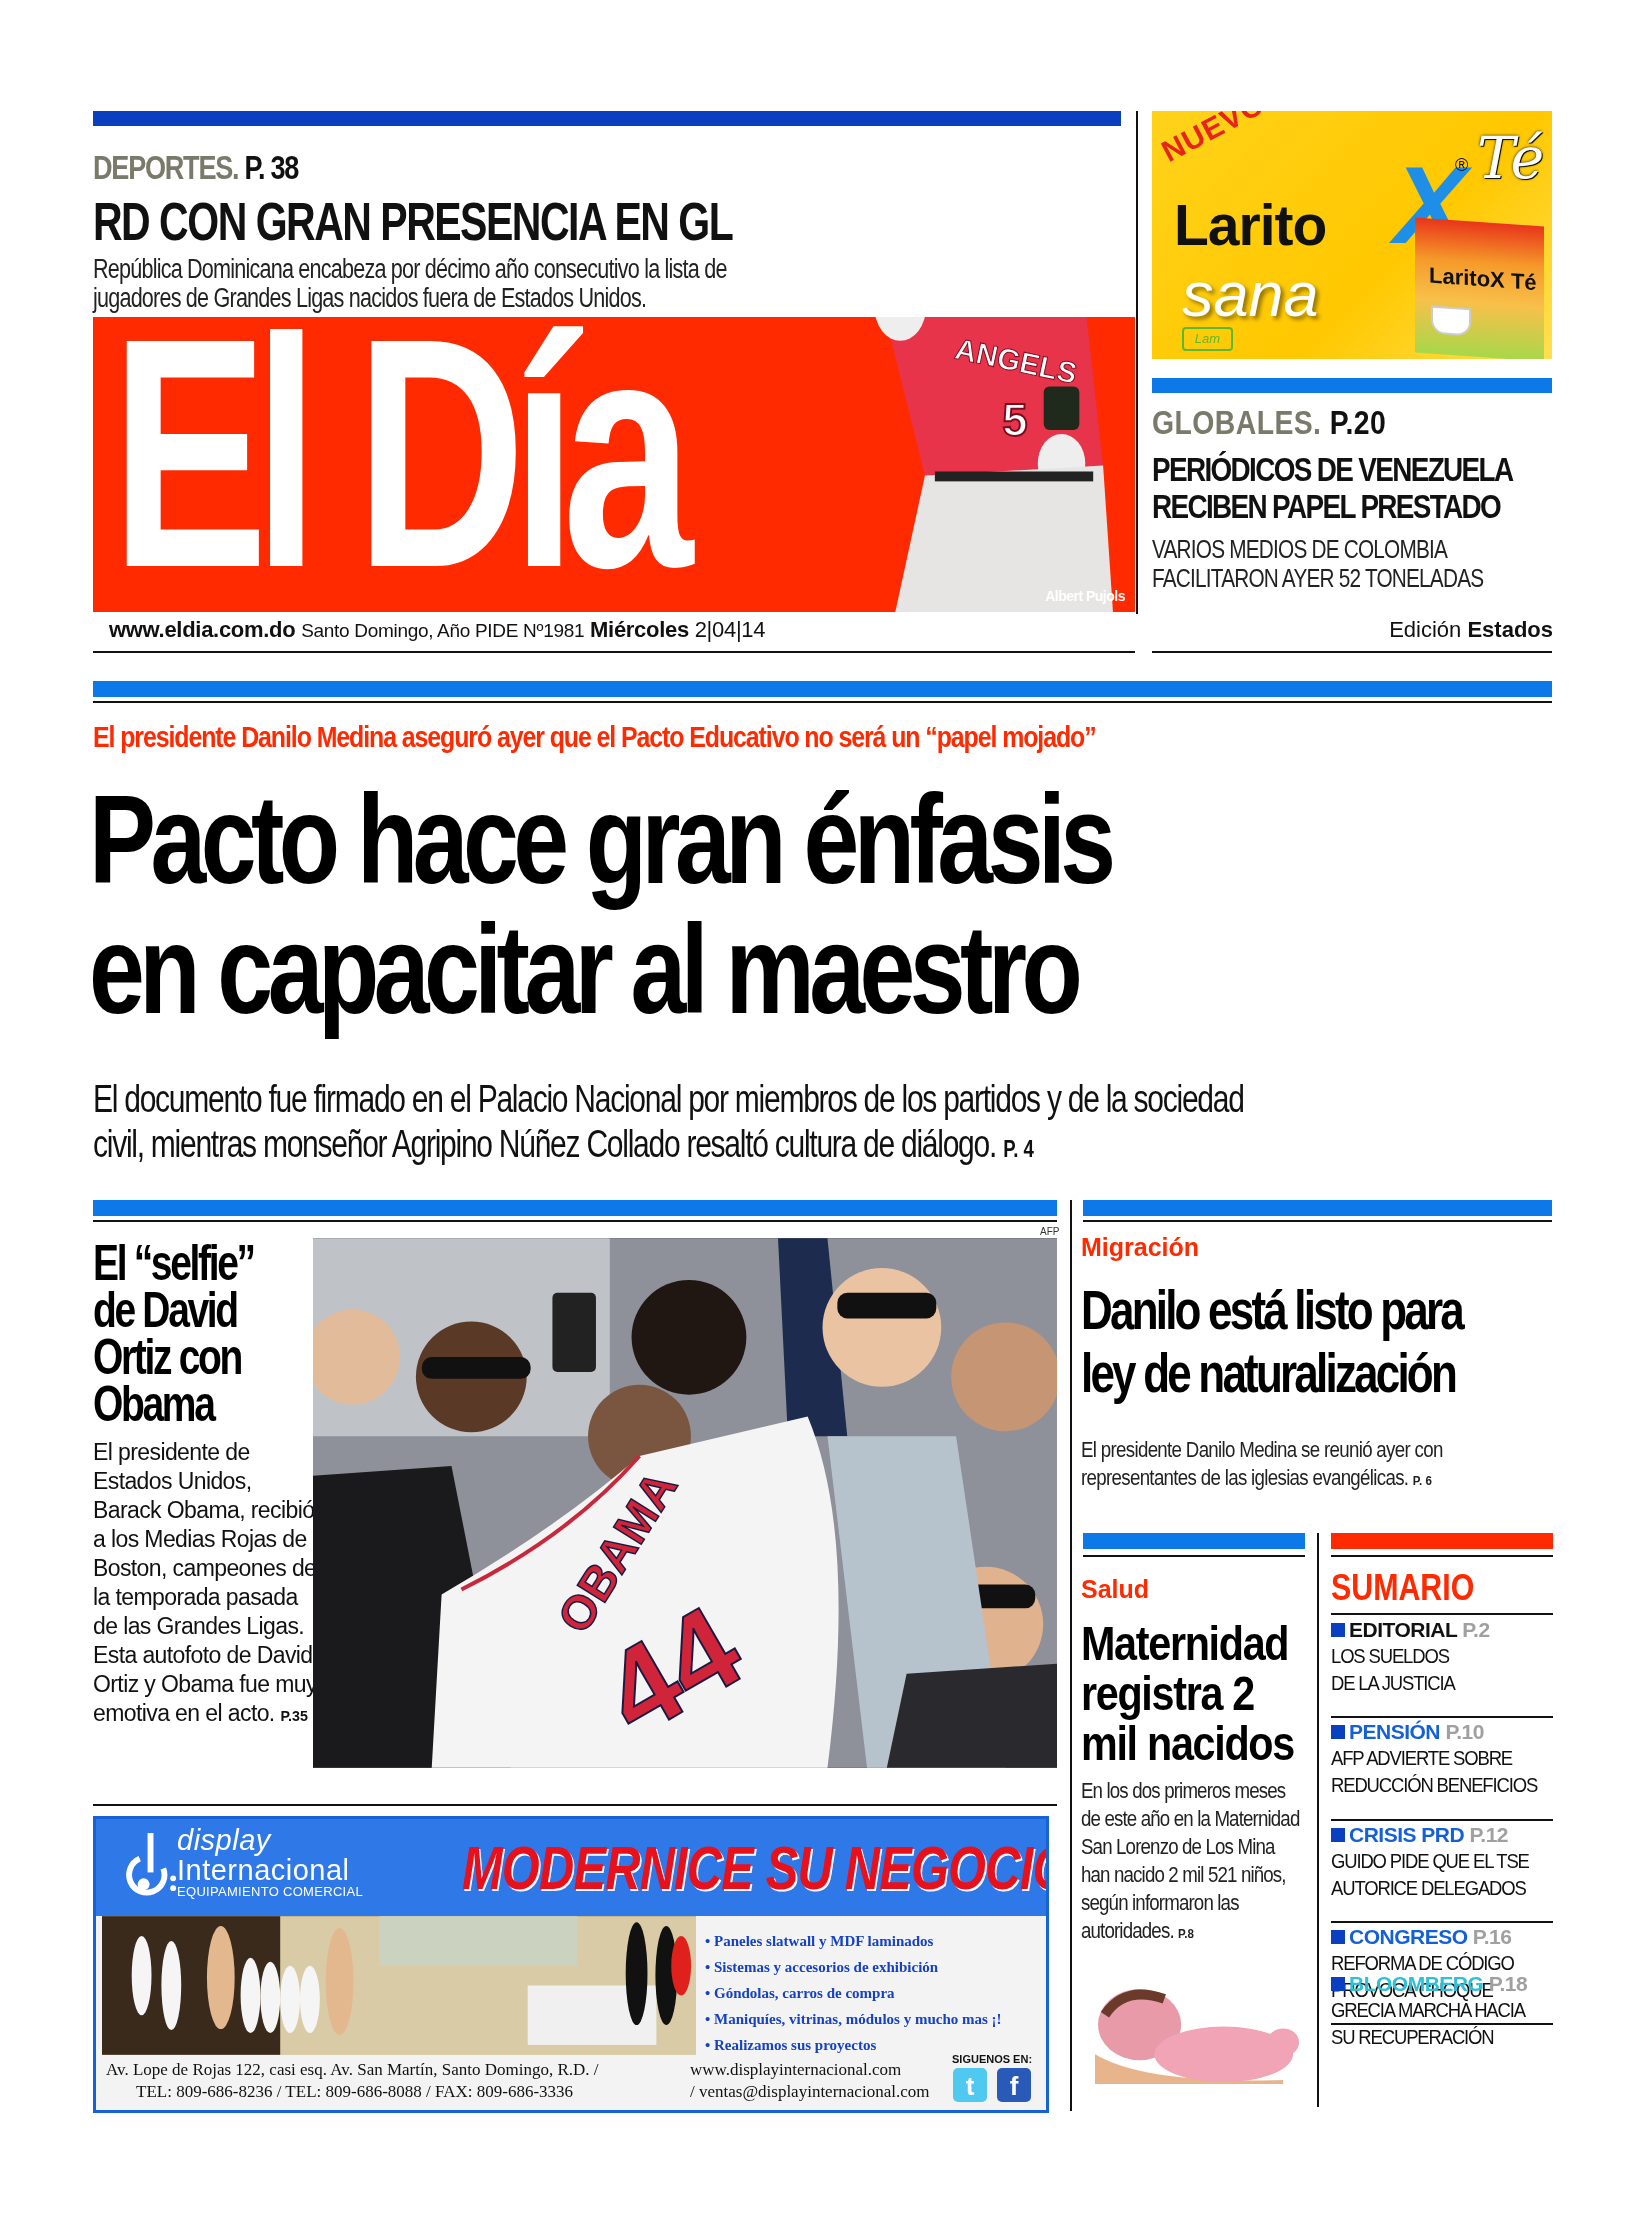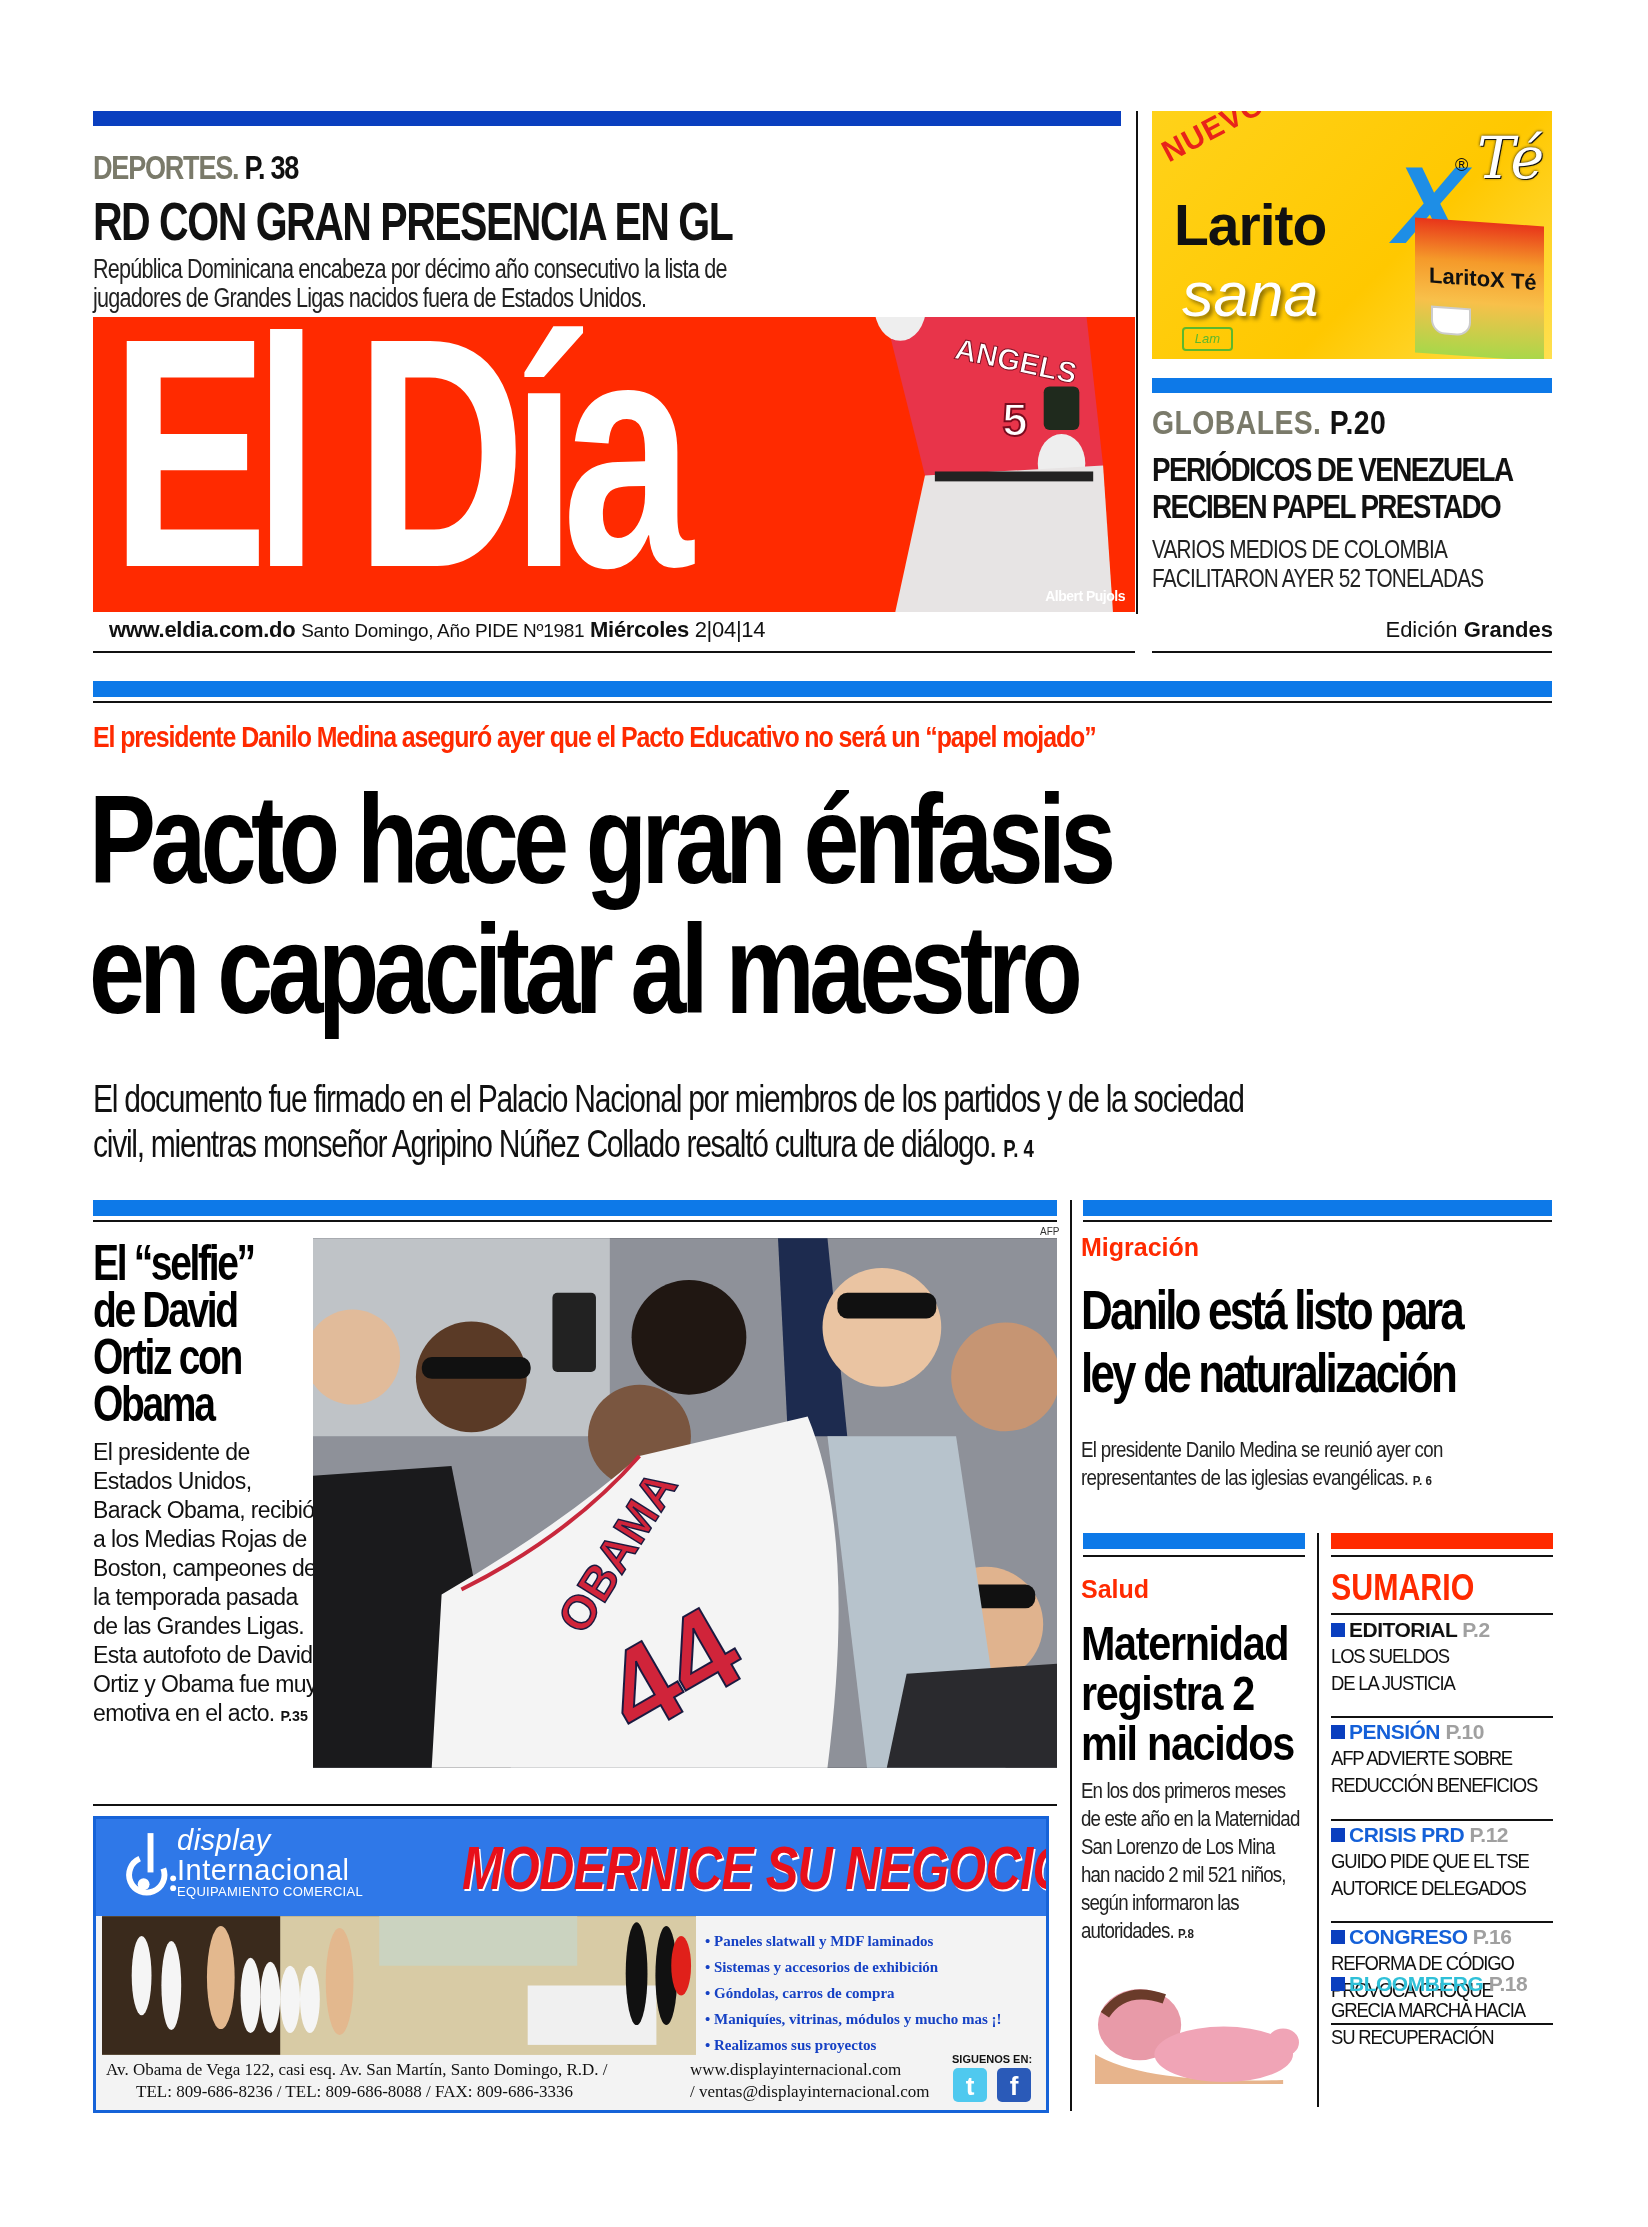--- a/index.html
+++ b/index.html
@@ -140,21 +140,21 @@
 </div>
 
 <div class="abs" id="infoline">
   <span class="url">www.eldia.com.do</span>
   <span class="place">Santo Domingo, Año PIDE Nº1981</span>
   <span class="date">Miércoles</span>
   <span>2|04|14</span>
 </div>
 <div class="abs" id="edition">
   <span>Edición</span>
-  <b>Grandes</b>
+  <b>Estados</b>
 </div>
 <div class="abs rule" style="left:93px;top:651px;width:1042px;height:2px;"></div>
 <div class="abs rule" style="left:1152px;top:651px;width:400px;height:2px;"></div>
 
 <div class="abs" id="ad-laritox">
   <div id="ad-nuevo">NUEVO</div>
   <div id="ad-brand">Larito</div>
   <div id="ad-x">X</div>
   <div id="ad-reg">®</div>
   <div id="ad-te">Té</div>
@@ -349,21 +349,21 @@
     <ellipse cx="585" cy="50" rx="10" ry="30" fill="#e0201a"></ellipse>
   </svg>
   <ul id="ad-bullets">
     <li>Paneles slatwall y MDF laminados</li>
     <li>Sistemas y accesorios de exhibición</li>
     <li>Góndolas, carros de compra</li>
     <li>Maniquíes, vitrinas, módulos y mucho mas ¡!</li>
     <li>Realizamos sus proyectos</li>
   </ul>
   <div id="ad-footer">
-    <span>Av. Obama de Vega 122, casi esq. Av. San Martín, Santo Domingo, R.D. /</span>
+    <span>Av. Lope de Rojas 122, casi esq. Av. San Martín, Santo Domingo, R.D. /</span>
     <span class="line2">TEL: 809-686-8236 / TEL: 809-686-8088 / FAX: 809-686-3336</span>
   </div>
   <div id="ad-web">
     <span style="display:block;">www.displayinternacional.com</span>
     <span style="display:block;">/ ventas@displayinternacional.com</span>
   </div>
   <div id="ad-follow">SIGUENOS EN:</div>
   <div class="soc" id="ad-twitter">t</div>
   <div class="soc" id="ad-facebook">f</div>
 </div>

